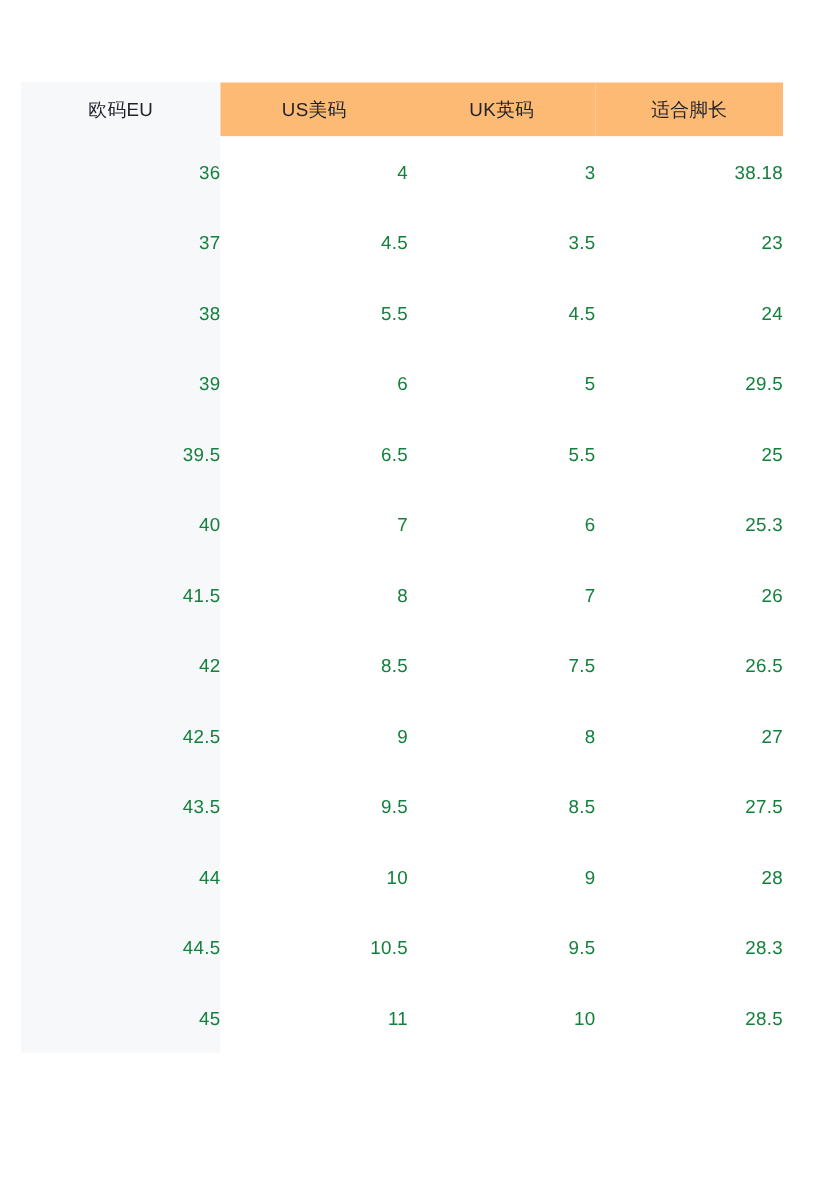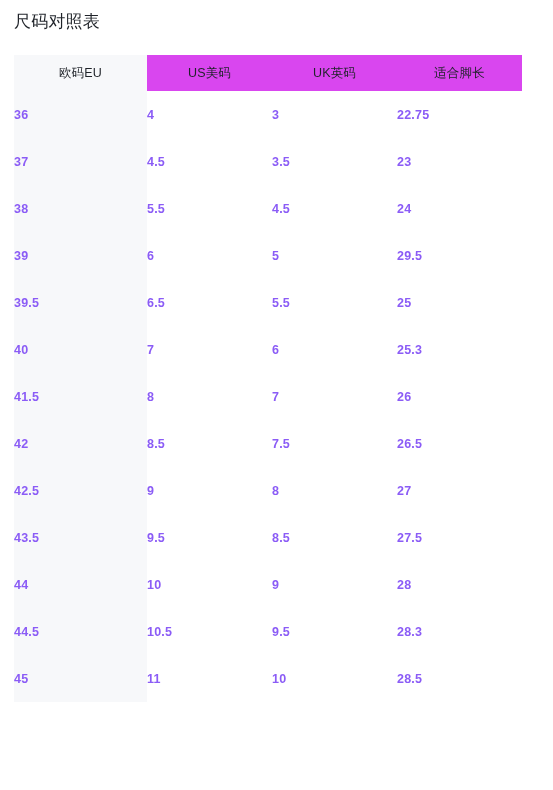--- a/index.html
+++ b/index.html
@@ -60,34 +60,34 @@
 
   thead th {
     height: 36px;
     font-size: 12.5px;
     font-weight: 400;
     color: #1f2329;
     text-align: center;
     vertical-align: middle;
     letter-spacing: 0.2px;
     white-space: nowrap;
-    background: #d946ef;
+    background: #fdba74;
   }
 
   
   tbody tr {
     background: #ffffff;
   }
 
   tbody td {
     height: 47px;
     font-size: 12.5px;
-    font-weight: bold;
-    color: #8b5cf6;
-    text-align: left;
+    font-weight: normal;
+    color: #15803d;
+    text-align: right;
     vertical-align: middle;
     letter-spacing: 0.2px;
     white-space: nowrap;
     background: #ffffff;
   }
 
   
   tbody td.col-first,
   thead th.col-first {
     background: #f7f8fa;
@@ -104,21 +104,20 @@
     z-index: 0;
   }
 
   .table-grid { position: relative; z-index: 1; }
 </style>
 </head>
 <body>
 
 <div id="page">
 
-  <div class="page-title">尺码对照表</div>
 
   <div class="size-table">
     <div class="first-col-fill"></div>
 
     <table class="table-grid">
       <colgroup>
         <col class="c0">
           <col class="c1">
           <col class="c2">
           <col class="c3">
@@ -129,21 +128,21 @@
           <th>US美码</th>
           <th>UK英码</th>
           <th>适合脚长</th>
         </tr>
       </thead>
       <tbody id="table-body">
           <tr>
             <td class="col-first">36</td>
             <td>4</td>
             <td>3</td>
-            <td>22.75</td>
+            <td>38.18</td>
           </tr>
           <tr>
             <td class="col-first">37</td>
             <td>4.5</td>
             <td>3.5</td>
             <td>23</td>
           </tr>
           <tr>
             <td class="col-first">38</td>
             <td>5.5</td>

